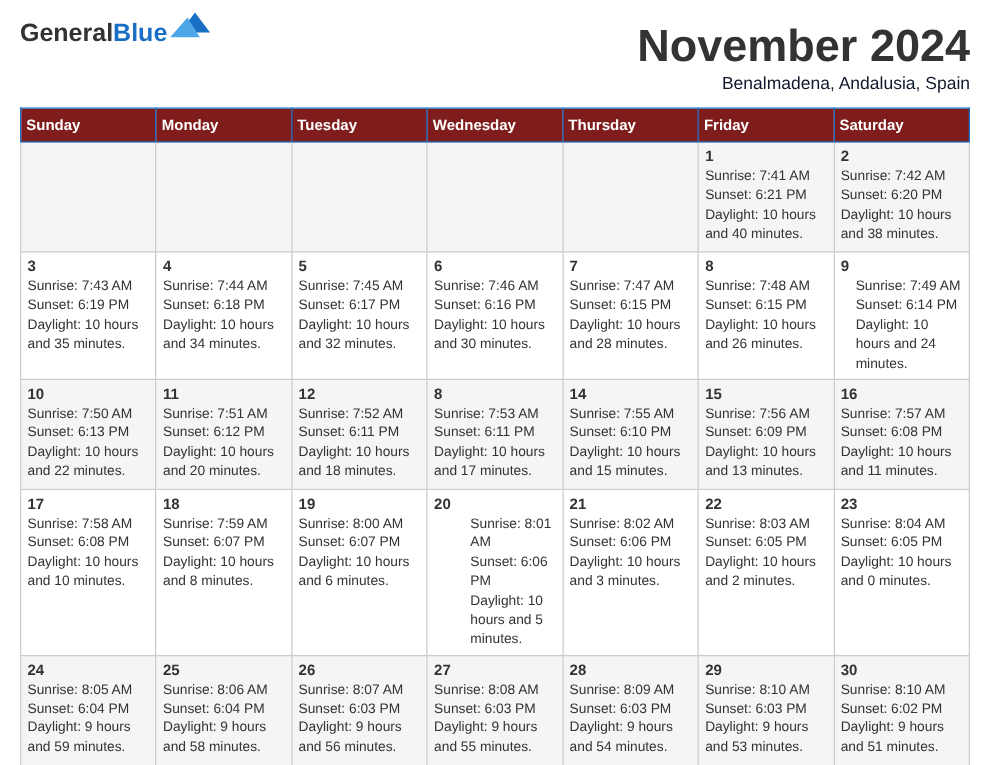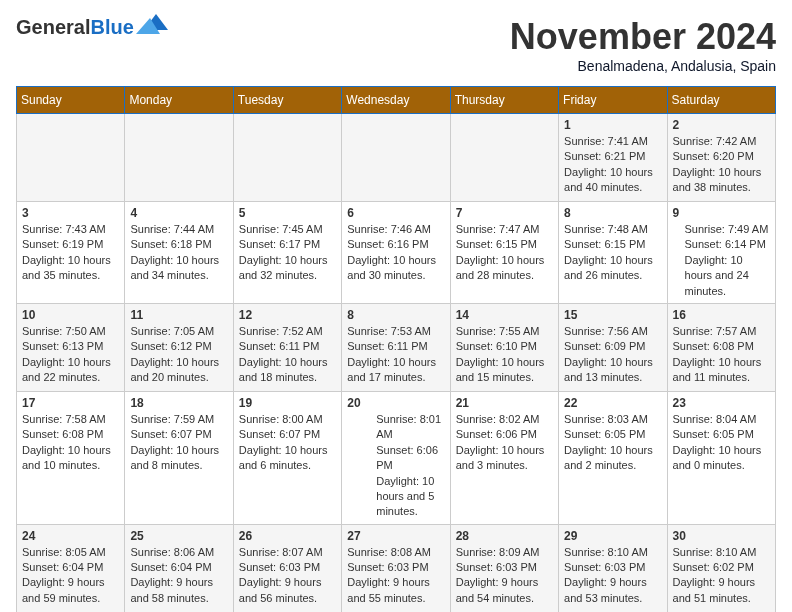--- a/index.html
+++ b/index.html
@@ -39,26 +39,26 @@
     .location-title {
       font-size: 14px;
       color: #0f172a;
     }
     table {
       width: 100%;
       border-collapse: collapse;
       table-layout: fixed;
     }
     thead tr th {
-      background: #a16207;
+      background: #7f1d1d;
       color: #fff;
       font-size: 12px;
       padding: 6px 4px;
       text-align: left;
-      font-weight: normal;
+      font-weight: bold;
       border: 1px solid #1a6ec4;
     }
     tbody tr td {
       border: 1px solid #ccc;
       vertical-align: top;
       padding: 4px 5px;
       font-size: 10px;
       color: #333;
       min-height: 80px;
       height: 88px;
@@ -82,21 +82,21 @@
     }
     .empty-cell {
       background: #f9f9f9;
     }
   </style>
 </head>
 <body>
 
 <div class="header">
   <div class="logo">
-    <div style="display:flex;align-items:center;">
+    <div style="display:flex;align-items:flex-start;">
       <span class="logo-text">
         <span>General</span><span class="blue">Blue</span>
       </span>
       <svg width="32" height="22" viewBox="0 0 32 22" style="margin-left:2px;margin-top:-8px;">
         <polygon points="8,18 20,2 32,18" fill="#1a6ec4"></polygon>
         <polygon points="0,22 14,6 24,22" fill="#4da6e8"></polygon>
       </svg>
     </div>
   </div>
   <div class="title-block">
@@ -183,21 +183,21 @@
       </tr>
       <tr>
         <td>
           <span class="day-num">10</span>
           <div class="day-info" style="white-space: pre-line;">Sunrise: 7:50 AM
 Sunset: 6:13 PM
 Daylight: 10 hours and 22 minutes.</div>
         </td>
         <td>
           <span class="day-num">11</span>
-          <div class="day-info" style="white-space: pre-line;">Sunrise: 7:05 AM
+          <div class="day-info" style="white-space: pre-line;">Sunrise: 7:51 AM
 Sunset: 6:12 PM
 Daylight: 10 hours and 20 minutes.</div>
         </td>
         <td>
           <span class="day-num">12</span>
           <div class="day-info" style="white-space: pre-line;">Sunrise: 7:52 AM
 Sunset: 6:11 PM
 Daylight: 10 hours and 18 minutes.</div>
         </td>
         <td>

